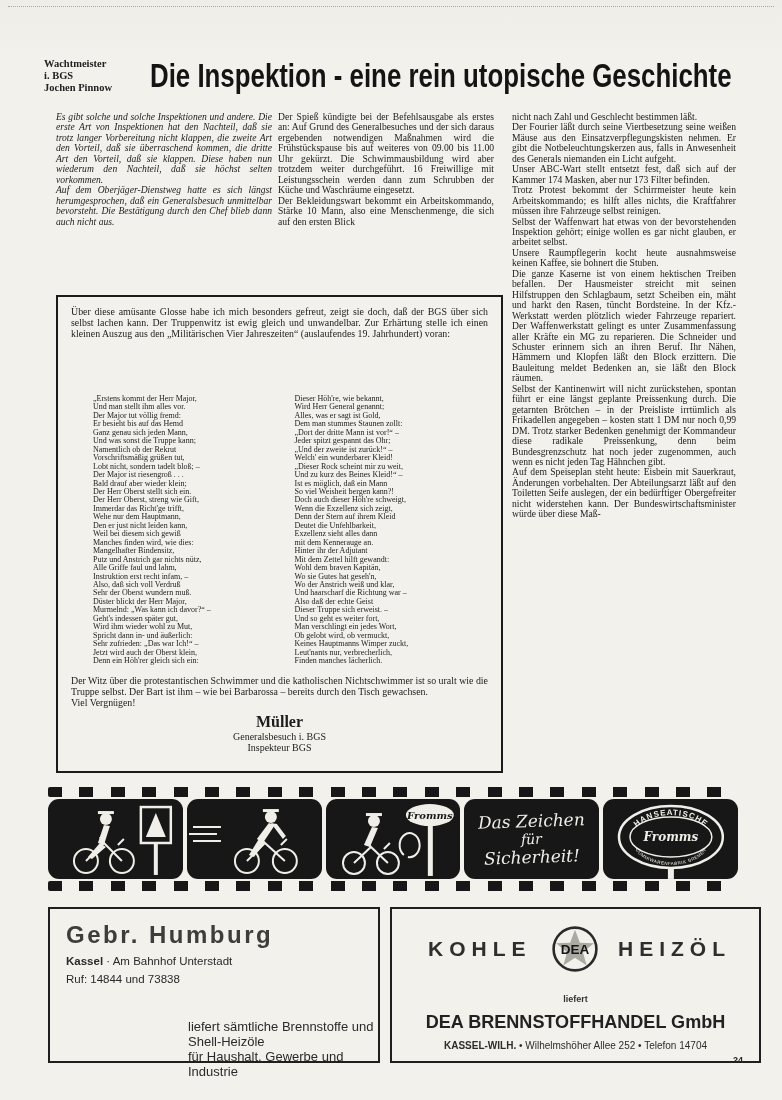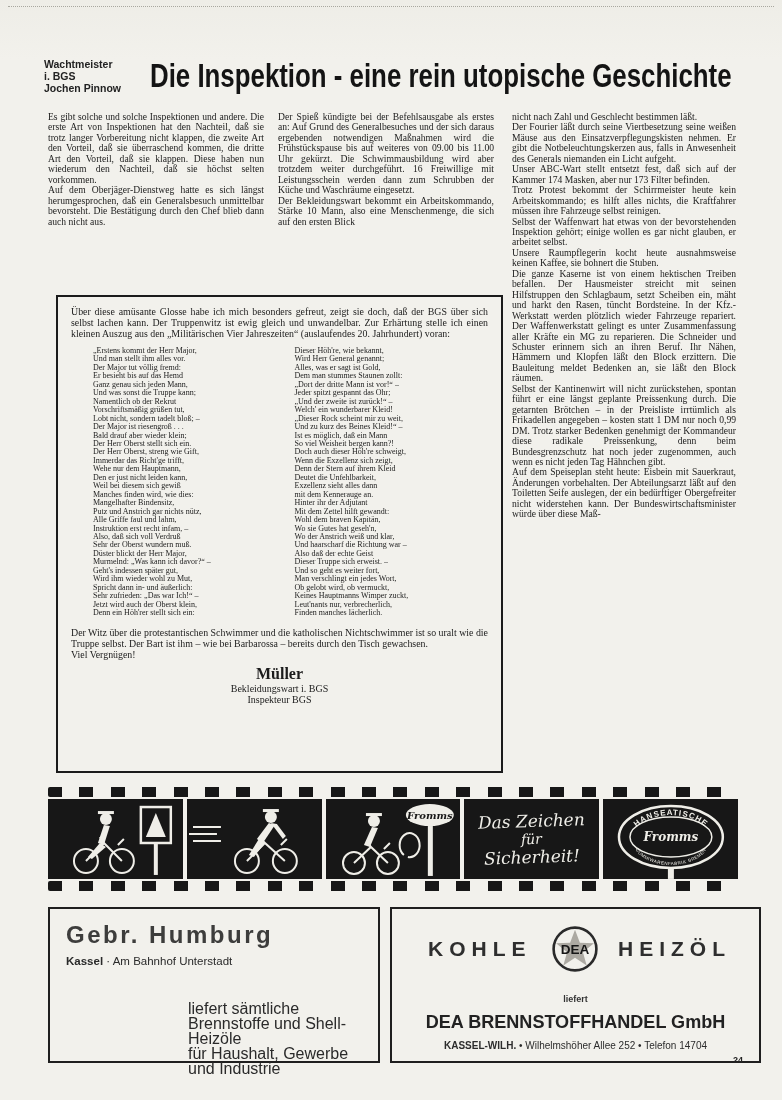--- a/index.html
+++ b/index.html
@@ -5,64 +5,64 @@
   html,body{margin:0;padding:0;}
   body{background:#d8d6d0;}
   .page{
     position:relative;width:782px;height:1100px;margin:0 auto;
     background:#f2f1ec;
     background-image:linear-gradient(180deg,#eeede7 0,#f2f1ec 60px);
     font-family:"Liberation Serif",serif;color:#1c1c1c;overflow:hidden;
   }
   .top-dots{position:absolute;left:8px;top:6px;width:766px;height:0;border-top:1px dotted #a9a8a0;}
   
-  .byline{position:absolute;left:44px;top:58px;font-family:Liberation Sans, sans-serif;
+  .byline{position:absolute;left:44px;top:58px;font-family:Liberation Serif, serif;
     font-weight:bold;font-size:10.5px;line-height:12px;color:#222;}
   .main-title{position:absolute;left:150px;top:56px;width:640px;
     font-family:"Liberation Sans",sans-serif;font-weight:bold;font-size:34px;
     color:#141414;transform:scaleX(0.76);transform-origin:left top;letter-spacing:0;white-space:nowrap;}
   
   .col{position:absolute;top:112px;width:216px;font-size:9.6px;line-height:10.45px;
     text-align:justify;hyphens:auto;-webkit-hyphens:auto;}
   .col p{margin:0;}
-  #col1{left:48px;} #col2{left:278px;} #col3{left:512px;width:224px;}
+  #col1{left:56px;font-style:italic;} #col2{left:278px;} #col3{left:512px;width:224px;}
   
   .glosse-box{position:absolute;left:56px;top:295px;width:447px;height:478px;
     border:2px solid #1b1b1b;box-sizing:border-box;padding:9px 13px 0 13px;background:transparent;}
   .glosse-intro{font-size:9.9px;line-height:11px;text-align:justify;margin:0;}
   .poem-row{display:flex;margin-top:8px;margin-left:22px;}
-  .poem-col{width:198px;font-size:8px;line-height:8.45px;}
+  .poem-col{width:198px;font-size:8px;line-height:8.45px;margin-top:48px;}
   .poem-col + .poem-col{margin-left:8px;}
   .glosse-outro{font-size:9.9px;line-height:11px;text-align:justify;margin:9px 0 0 0;}
   .glosse-closing{font-size:9.9px;line-height:11px;margin:0;}
   .sig{margin-top:5px;text-align:center;}
   .sig-name{font-size:16px;font-weight:bold;line-height:18px;}
   .sig-title{font-size:10px;line-height:11.5px;}
   
   .filmstrip{position:absolute;left:48px;top:787px;width:690px;height:104px;}
   .sprockets{position:absolute;left:0;width:100%;height:10px;
     background:repeating-linear-gradient(90deg,#171717 0 14px,transparent 14px 31.4px);border-radius:2px;}
   .sprockets.top{top:0;} .sprockets.bottom{bottom:0;}
   .frames{position:absolute;left:0;right:0;top:12px;bottom:12px;display:flex;gap:4px;}
-  .frame{flex:1;background:#171717;position:relative;overflow:hidden;}
+  .frame{flex:1;background:#171717;position:relative;overflow:hidden;border-radius:11px;}
   .frame svg{display:block;width:100%;height:100%;}
   .slogan-frame{display:flex;flex-direction:column;align-items:center;justify-content:center;
     color:#efeee8;font-family:"DejaVu Serif",serif;font-style:italic;}
   .slogan-l1{font-size:17px;line-height:19px;transform:rotate(-2deg);}
   .slogan-l2{font-size:14px;line-height:16px;transform:rotate(-2deg);}
   .slogan-l3{font-size:17px;line-height:20px;transform:rotate(-2deg);}
   
   .ad{position:absolute;top:907px;height:156px;border:2px solid #1f1f1f;box-sizing:border-box;}
   .ad-left{left:48px;width:332px;}
   .ad-right{left:390px;width:371px;}
   .humburg-name{margin:12px 0 3px 16px;font-family:"Liberation Sans",sans-serif;font-weight:bold;
     font-size:24px;letter-spacing:2.5px;color:#3d3d3c;}
   .humburg-line{margin:6px 12px 0 16px;font-family:"Liberation Sans",sans-serif;font-size:11.5px;color:#2a2a2a;}
   .humburg-line .b{font-weight:bold;}
-  .humburg-body{margin:34px 12px 0 138px;font-family:"Liberation Sans",sans-serif;font-size:16px;
+  .humburg-body{margin:34px 12px 0 138px;font-family:"Liberation Sans",sans-serif;font-size:13px;
     line-height:15px;color:#2a2a2a;width:186px;}
   .dea-row{display:flex;align-items:center;justify-content:space-between;padding:16px 28px 0 36px;}
   .dea-word{font-family:"Liberation Sans",sans-serif;font-weight:bold;font-size:21px;
     letter-spacing:6px;color:#2e2e2e;}
   .dea-liefert{text-align:center;font-family:"Liberation Sans",sans-serif;font-weight:bold;
     font-size:9px;color:#333;margin-top:21px;}
   .dea-company{text-align:center;font-family:"Liberation Sans",sans-serif;font-weight:bold;
     font-size:19px;color:#222;margin-top:7px;transform:scaleX(0.95);}
   .dea-address{text-align:center;font-family:"Liberation Sans",sans-serif;font-size:10px;
     color:#2c2c2c;margin-top:7px;}
@@ -97,21 +97,21 @@
       <p>Unser ABC-Wart stellt entsetzt fest, daß sich auf der Kammer 174 Masken, aber nur 173 Filter befinden.</p>
       <p>Trotz Protest bekommt der Schirrmeister heute kein Arbeitskommando; es hilft alles nichts, die Kraftfahrer müssen ihre Fahrzeuge selbst reinigen.</p>
       <p>Selbst der Waffenwart hat etwas von der bevorstehenden Inspektion gehört; einige wollen es gar nicht glauben, er arbeitet selbst.</p>
       <p>Unsere Raumpflegerin kocht heute ausnahmsweise keinen Kaffee, sie bohnert die Stuben.</p>
       <p>Die ganze Kaserne ist von einem hektischen Treiben befallen. Der Hausmeister streicht mit seinen Hilfstruppen den Schlagbaum, setzt Scheiben ein, mäht und harkt den Rasen, tüncht Bordsteine. In der Kfz.-Werkstatt werden plötzlich wieder Fahrzeuge repariert. Der Waffenwerkstatt gelingt es unter Zusammenfassung aller Kräfte ein MG zu reparieren. Die Schneider und Schuster erinnern sich an ihren Beruf. Ihr Nähen, Hämmern und Klopfen läßt den Block erzittern. Die Bauleitung meldet Bedenken an, sie läßt den Block räumen.</p>
       <p>Selbst der Kantinenwirt will nicht zurückstehen, spontan führt er eine längst geplante Preissenkung durch. Die getarnten Brötchen – in der Preisliste irrtümlich als Frikadellen angegeben – kosten statt 1 DM nur noch 0,99 DM. Trotz starker Bedenken genehmigt der Kommandeur diese radikale Preissenkung, denn beim Bundesgrenzschutz hat noch jeder zugenommen, auch wenn es nicht jeden Tag Hähnchen gibt.</p>
       <p>Auf dem Speiseplan steht heute: Eisbein mit Sauerkraut, Änderungen vorbehalten. Der Abteilungsarzt läßt auf den Toiletten Seife auslegen, der ein bedürftiger Obergefreiter nicht widerstehen kann. Der Bundeswirtschaftsminister würde über diese Maß-</p>
     </div>
 
   <div class="glosse-box">
-    <p class="glosse-intro">Über diese amüsante Glosse habe ich mich besonders gefreut, zeigt sie doch, daß der BGS über sich selbst lachen kann. Der Truppenwitz ist ewig gleich und unwandelbar. Zur Erhärtung stelle ich einen kleinen Auszug aus den „Militärischen Vier Jahreszeiten“ (auslaufendes 20. Jahrhundert) voran:</p>
+    <p class="glosse-intro">Über diese amüsante Glosse habe ich mich besonders gefreut, zeigt sie doch, daß der BGS über sich selbst lachen kann. Der Truppenwitz ist ewig gleich und unwandelbar. Zur Erhärtung stelle ich einen kleinen Auszug aus den „Militärischen Vier Jahreszeiten“ (auslaufendes 19. Jahrhundert) voran:</p>
     <div class="poem-row">
       <div class="poem-col">
           <div>„Erstens kommt der Herr Major,</div>
           <div>Und man stellt ihm alles vor.</div>
           <div>Der Major tut völlig fremd:</div>
           <div>Er besieht bis auf das Hemd</div>
           <div>Ganz genau sich jeden Mann,</div>
           <div>Und was sonst die Truppe kann;</div>
           <div>Namentlich ob der Rekrut</div>
           <div>Vorschriftsmäßig grüßen tut,</div>
@@ -131,21 +131,21 @@
           <div>Instruktion erst recht infam, –</div>
           <div>Also, daß sich voll Verdruß</div>
           <div>Sehr der Oberst wundern muß.</div>
           <div>Düster blickt der Herr Major,</div>
           <div>Murmelnd: „Was kann ich davor?“ –</div>
           <div>Geht's indessen später gut,</div>
           <div>Wird ihm wieder wohl zu Mut,</div>
           <div>Spricht dann in- und äußerlich:</div>
           <div>Sehr zufrieden: „Das war Ich!“ –</div>
           <div>Jetzt wird auch der Oberst klein,</div>
-          <div>Denn ein Höh'rer stellt sich ein:</div>
+          <div>Denn ein Höh'rer gleich sich ein:</div>
         </div>
       <div class="poem-col">
           <div>Dieser Höh're, wie bekannt,</div>
           <div>Wird Herr General genannt;</div>
           <div>Alles, was er sagt ist Gold,</div>
           <div>Dem man stummes Staunen zollt:</div>
           <div>„Dort der dritte Mann ist vor!“ –</div>
           <div>Jeder spitzt gespannt das Ohr;</div>
           <div>„Und der zweite ist zurück!“ –</div>
           <div>Welch' ein wunderbarer Kleid!</div>
@@ -172,21 +172,21 @@
           <div>Ob gelobt wird, ob vermuckt,</div>
           <div>Keines Hauptmanns Wimper zuckt,</div>
           <div>Leut'nants nur, verbrecherlich,</div>
           <div>Finden manches lächerlich.</div>
         </div>
     </div>
     <p class="glosse-outro">Der Witz über die protestantischen Schwimmer und die katholischen Nichtschwimmer ist so uralt wie die Truppe selbst. Der Bart ist ihm – wie bei Barbarossa – bereits durch den Tisch gewachsen.</p>
     <p class="glosse-closing">Viel Vergnügen!</p>
     <div class="sig">
       <div class="sig-name">Müller</div>
-      <div class="sig-title">Bekleidungswart i. BGS</div>
+      <div class="sig-title">Generalsbesuch i. BGS</div>
       <div class="sig-title">Inspekteur BGS</div>
     </div>
   </div>
 
   <div class="filmstrip">
     <div class="sprockets top"></div>
     <div class="frames">
 
       <div class="frame">
         <svg viewBox="0 0 135 80">
@@ -274,20 +274,21 @@
     </div>
     <div class="sprockets bottom"></div>
   </div>
 
   <div class="ad ad-left">
     <div class="humburg-name">Gebr. Humburg</div>
     <div class="humburg-line">
       <span class="b">Kassel</span>
       <span>· Am Bahnhof Unterstadt</span>
     </div>
+    <div class="humburg-line">Ruf: 14844 und 73838</div>
     <div class="humburg-body">
       <div>liefert sämtliche Brennstoffe und Shell-Heizöle</div>
       <div>für Haushalt, Gewerbe und Industrie</div>
     </div>
   </div>
 
   <div class="ad ad-right">
     <div class="dea-row">
       <span class="dea-word">KOHLE</span>
       <svg width="48" height="48" viewBox="0 0 46 46">

